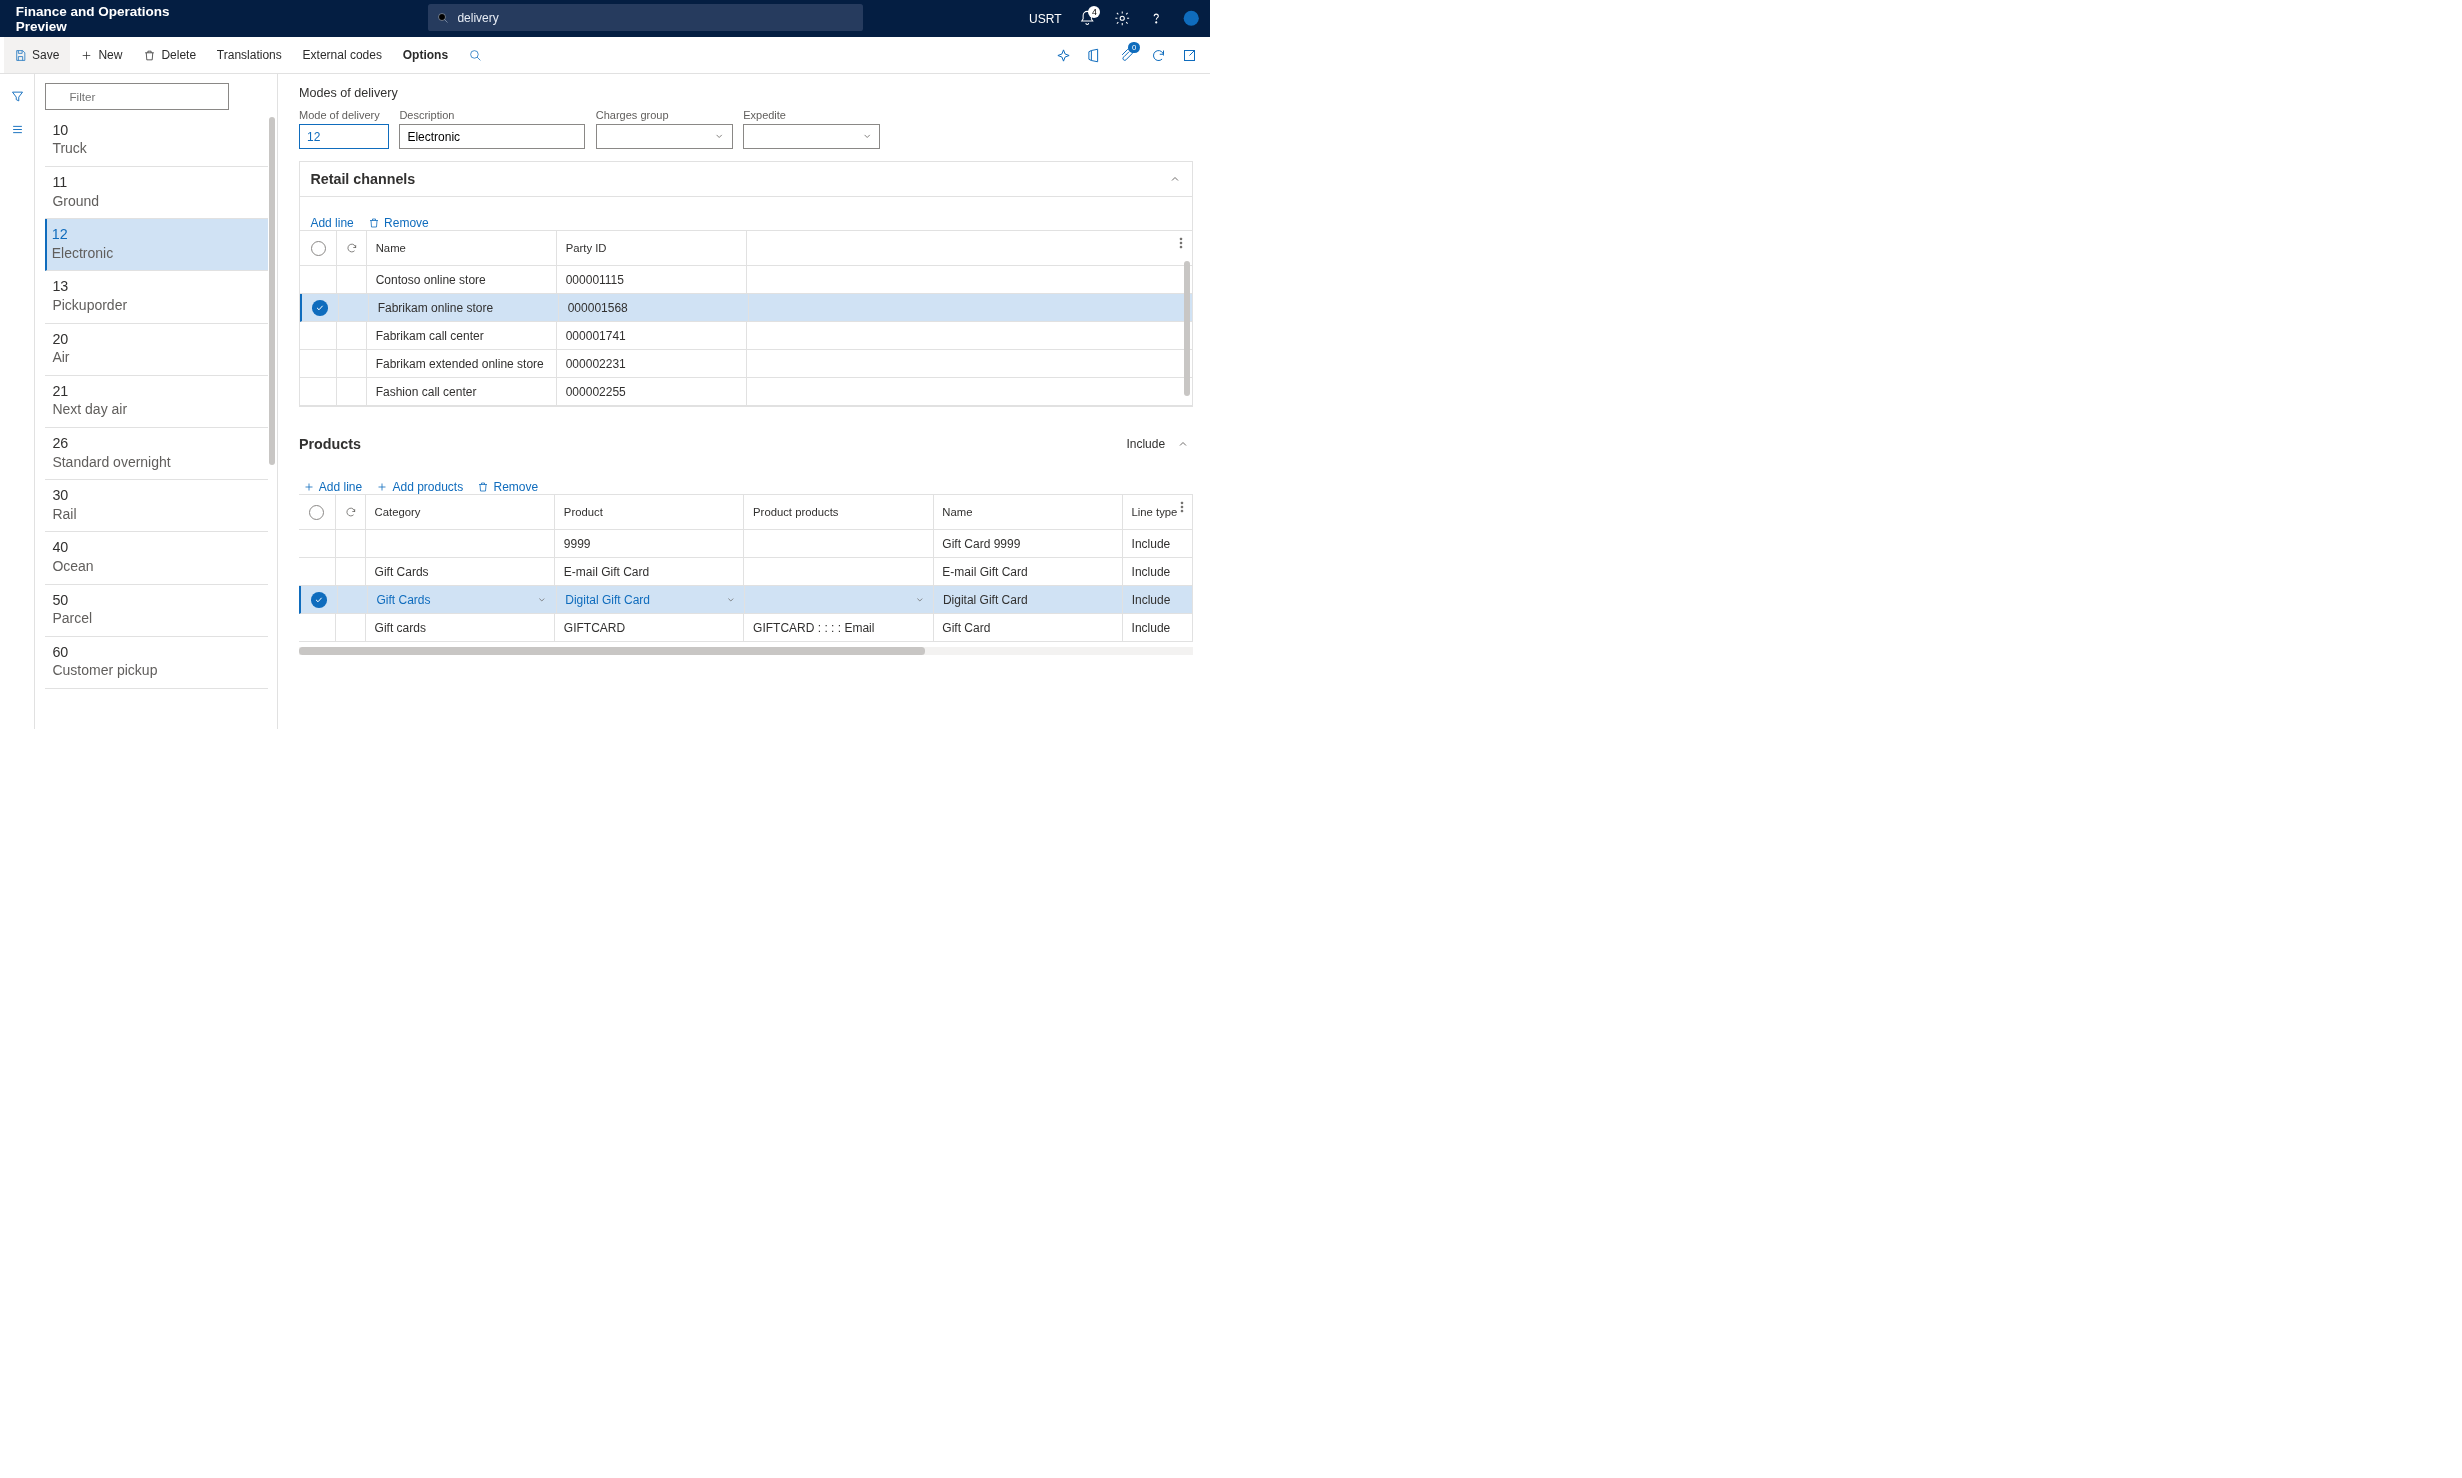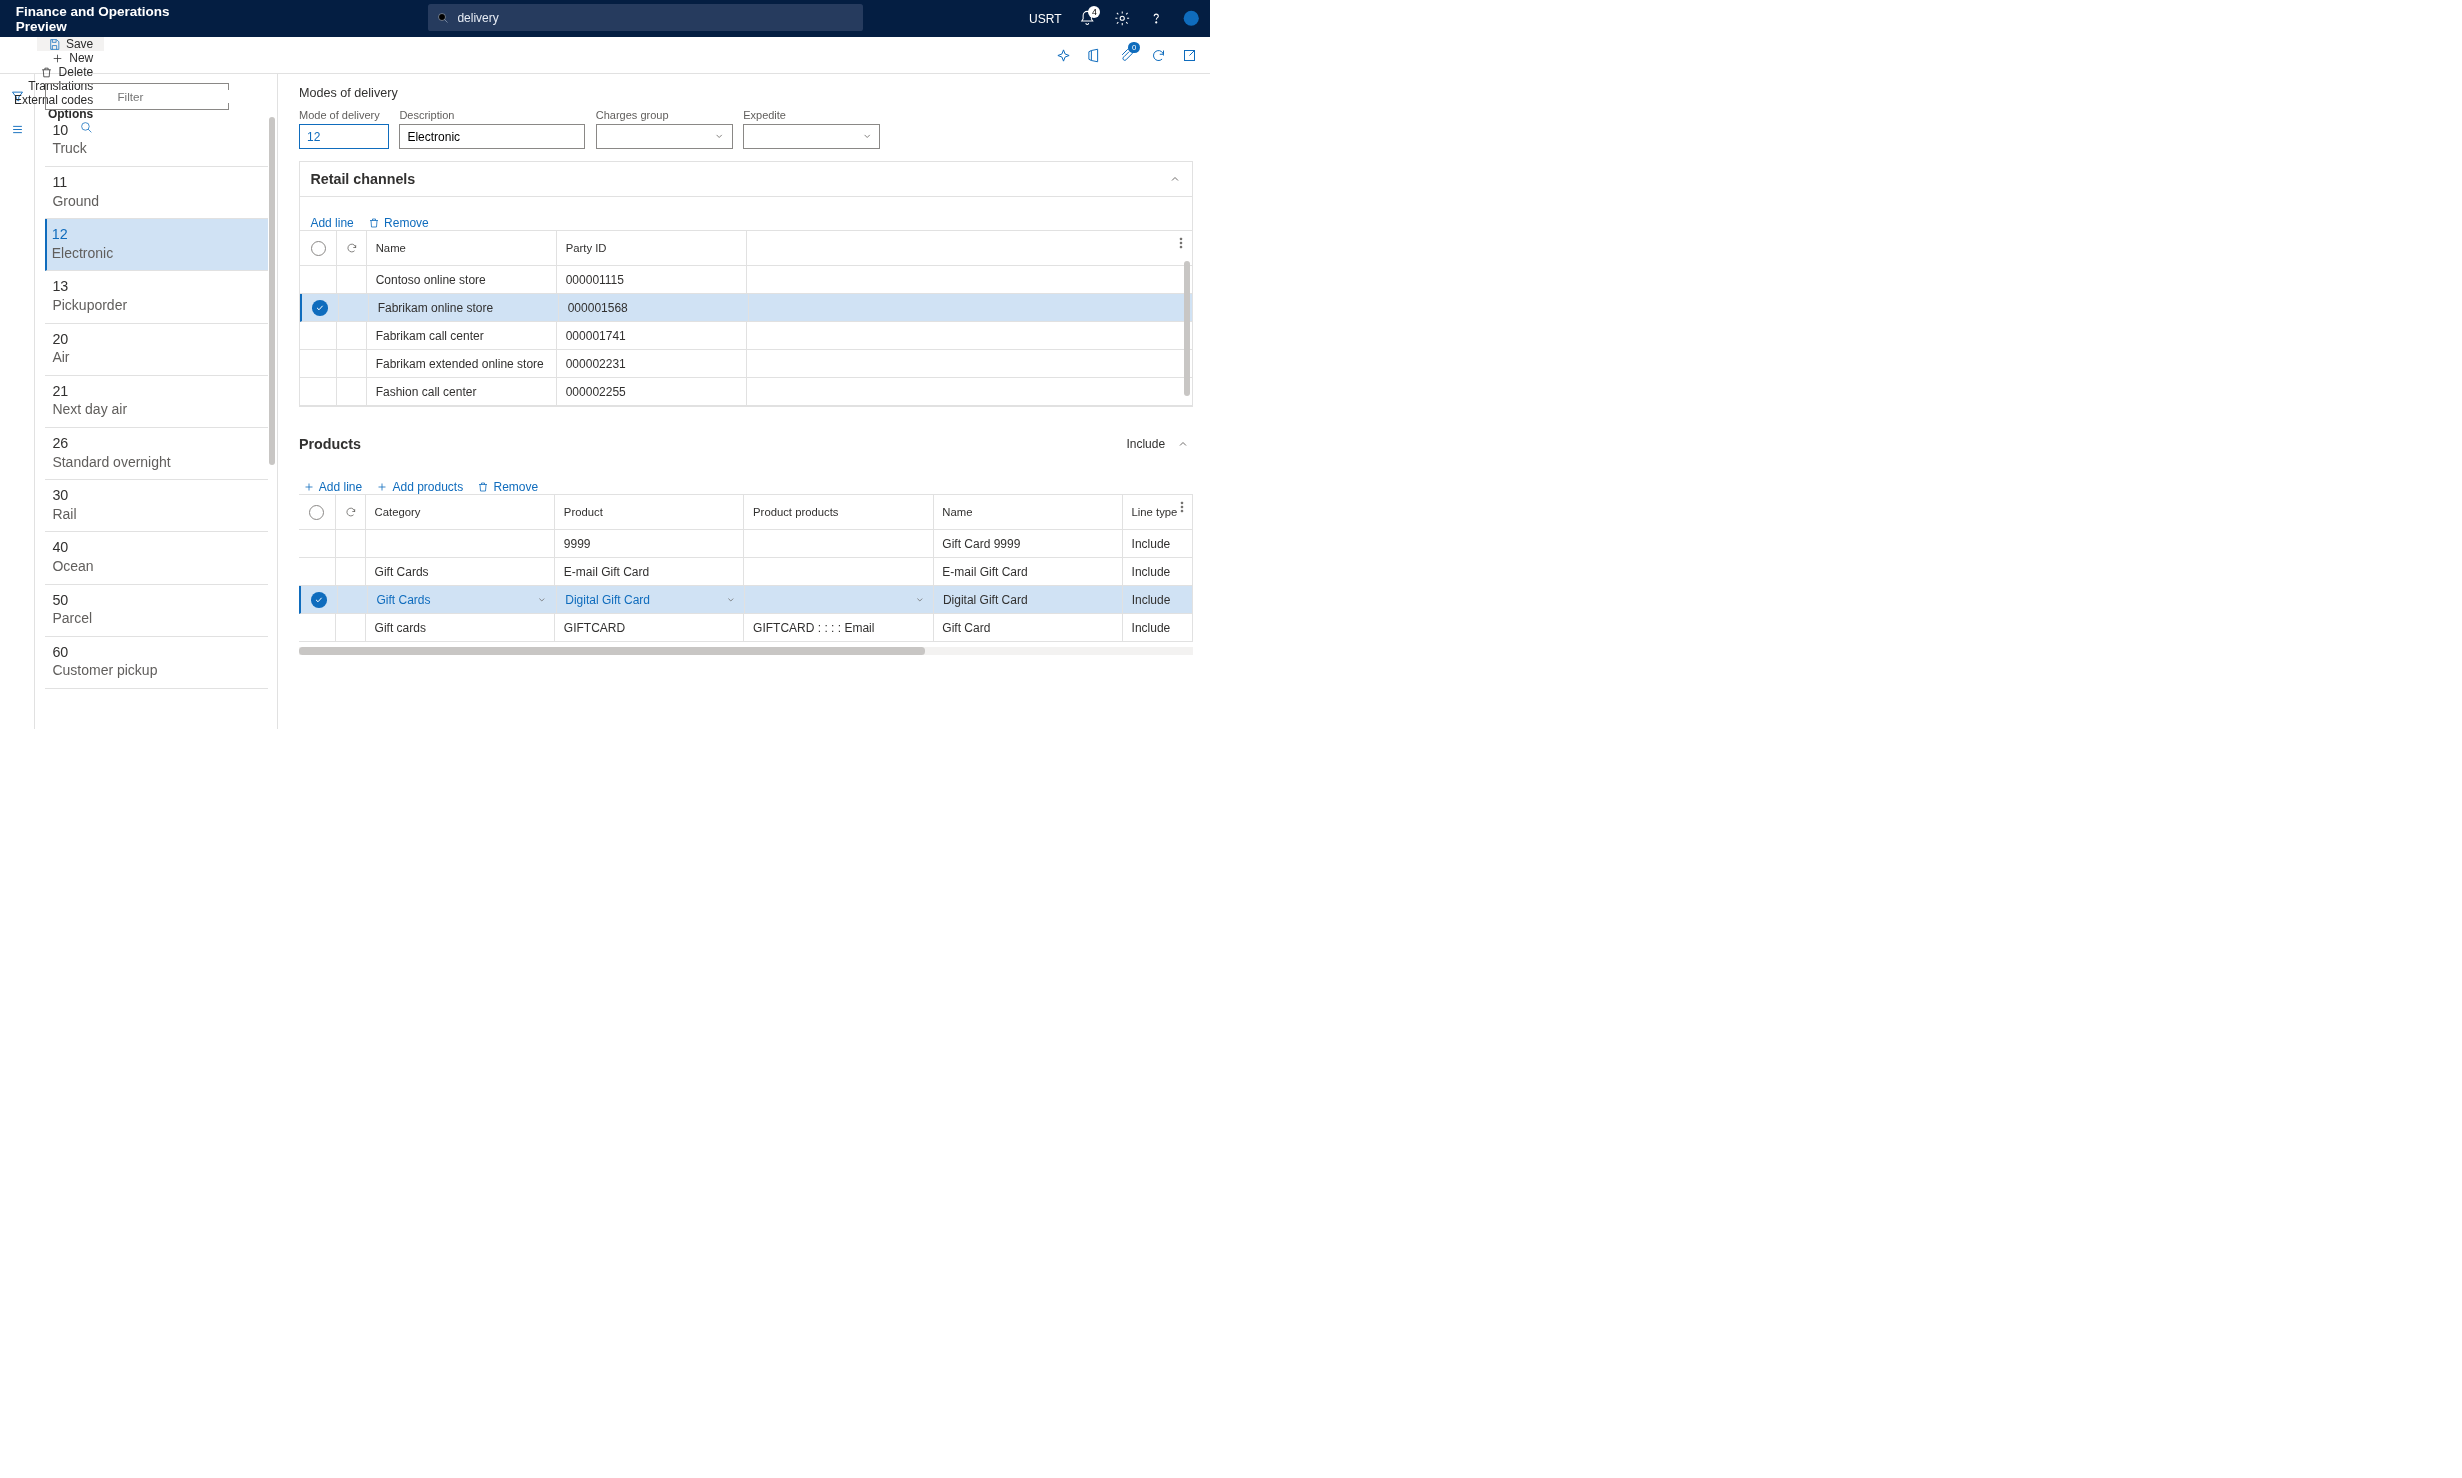--- a/index.html
+++ b/index.html
@@ -12,39 +12,39 @@
 .searchbox svg { width: 12px; height: 12px; stroke: #c5d0e0; }
 .searchbox input { background: transparent; border: none; color: #e8edf5; font-size: 12px; margin-left: 8.7px; outline: none; flex: 1; }
 .topbar .right { position: absolute; right: 3.5px; display: flex; align-items: center; gap: 3.5px; }
 .topbar .right .usrt { font-size: 12px; margin-right: 7px; }
 .topbar .iconbtn { width: 31px; height: 31px; display: flex; align-items: center; justify-content: center; cursor: pointer; position: relative; }
 .topbar .iconbtn svg { width: 16.5px; height: 16.5px; stroke: #fff; fill: none; stroke-width: 1.5; }
 .badge { position: absolute; top: 2.6px; right: 2.6px; background: #fff; color: #000; font-size: 8.7px; border-radius: 7px; width: 12px; height: 12px; display: flex; align-items: center; justify-content: center; }
 
 
 .actionbar { height: 37px; border-bottom: 0.9px solid #e1e1e1; display: flex; align-items: center; background: #fff; padding: 0 3.5px; position: relative; }
-.actionbar .ab-left { display: flex; align-items: flex-end; height: 100%; flex-direction: column; }
+.actionbar .ab-left { display: flex; align-items: center; height: 100%; }
 .actionbar .ab-btn { height: 100%; padding: 0 10.4px; display: flex; align-items: center; gap: 5.2px; cursor: pointer; font-size: 12px; color: #2b2b2b; }
 .actionbar .ab-btn.save { background: #f3f2f1; }
 .actionbar .ab-btn svg { width: 13px; height: 13px; stroke: #2b2b2b; fill: none; stroke-width: 1.4; }
 .actionbar .ab-btn.save svg { stroke: #0f6cbd; }
 .actionbar .ab-btn.options { font-weight: 600; }
 .actionbar .ab-right { position: absolute; right: 5.2px; display: flex; gap: 1.7px; align-items: center; }
 .actionbar .ab-right .ib { width: 30px; height: 30px; display: flex; align-items: center; justify-content: center; cursor: pointer; position: relative; }
 .actionbar .ab-right .ib svg { width: 15px; height: 15px; stroke: #0f6cbd; fill: none; stroke-width: 1.6; }
 .ib .minibadge { position: absolute; top: 1.7px; right: 1.7px; background: #0f6cbd; color: #fff; font-size: 7.8px; width: 11.3px; height: 11.3px; border-radius: 6px; display: flex; align-items: center; justify-content: center; }
 
 
 .main { display: flex; height: calc(729px - 37px - 37px); }
 .leftrail { width: 35px; border-right: 0.9px solid #e1e1e1; padding-top: 7px; display: flex; flex-direction: column; align-items: center; gap: 3.5px; }
 .leftrail .rbtn { width: 31px; height: 30px; display: flex; align-items: center; justify-content: center; cursor: pointer; }
 .leftrail .rbtn svg { width: 15px; height: 15px; stroke: #0f6cbd; fill: none; stroke-width: 1.5; }
 
 .listpane { width: 243px; border-right: 0.9px solid #e1e1e1; padding: 8.7px 5.2px 0 10.4px; overflow-y: auto; position: relative; }
-.listpane .filter { width: 184px; height: 27px; border: 0.9px solid #8a8886; display: flex; align-items: center; padding: 0 17px; margin-bottom: 5.2px; gap: 48px; }
+.listpane .filter { width: 184px; height: 27px; border: 0.9px solid #8a8886; display: flex; align-items: center; padding: 0 17px; margin-bottom: 5.2px; }
 .listpane .filter svg { width: 11.3px; height: 11.3px; stroke: #8a8886; }
 .listpane .filter input { border: none; outline: none; margin-left: 6px; font-size: 11.7px; flex: 1; }
 .list-item { padding: 7px 0 9.6px 7px; border-bottom: 0.9px solid #e1e1e1; cursor: pointer; width: 223px; }
 .list-item .code { font-size: 14.3px; color: #323130; margin-bottom: 2.6px; }
 .list-item .desc { font-size: 14px; color: #605e5c; }
 .list-item.selected { background: #d0e2f4; border-left: 2.6px solid #0f6cbd; padding-left: 4.3px; }
 .list-item.selected .code { color: #0f6cbd; }
 .vscroll { position: absolute; right: 1.7px; top: 43px; width: 6px; height: 348px; background: #c8c6c4; border-radius: 3.5px; }
 
 .detail { flex: 1; padding: 12px 17.4px 0 21px; overflow-y: auto; overflow-x: hidden; }

